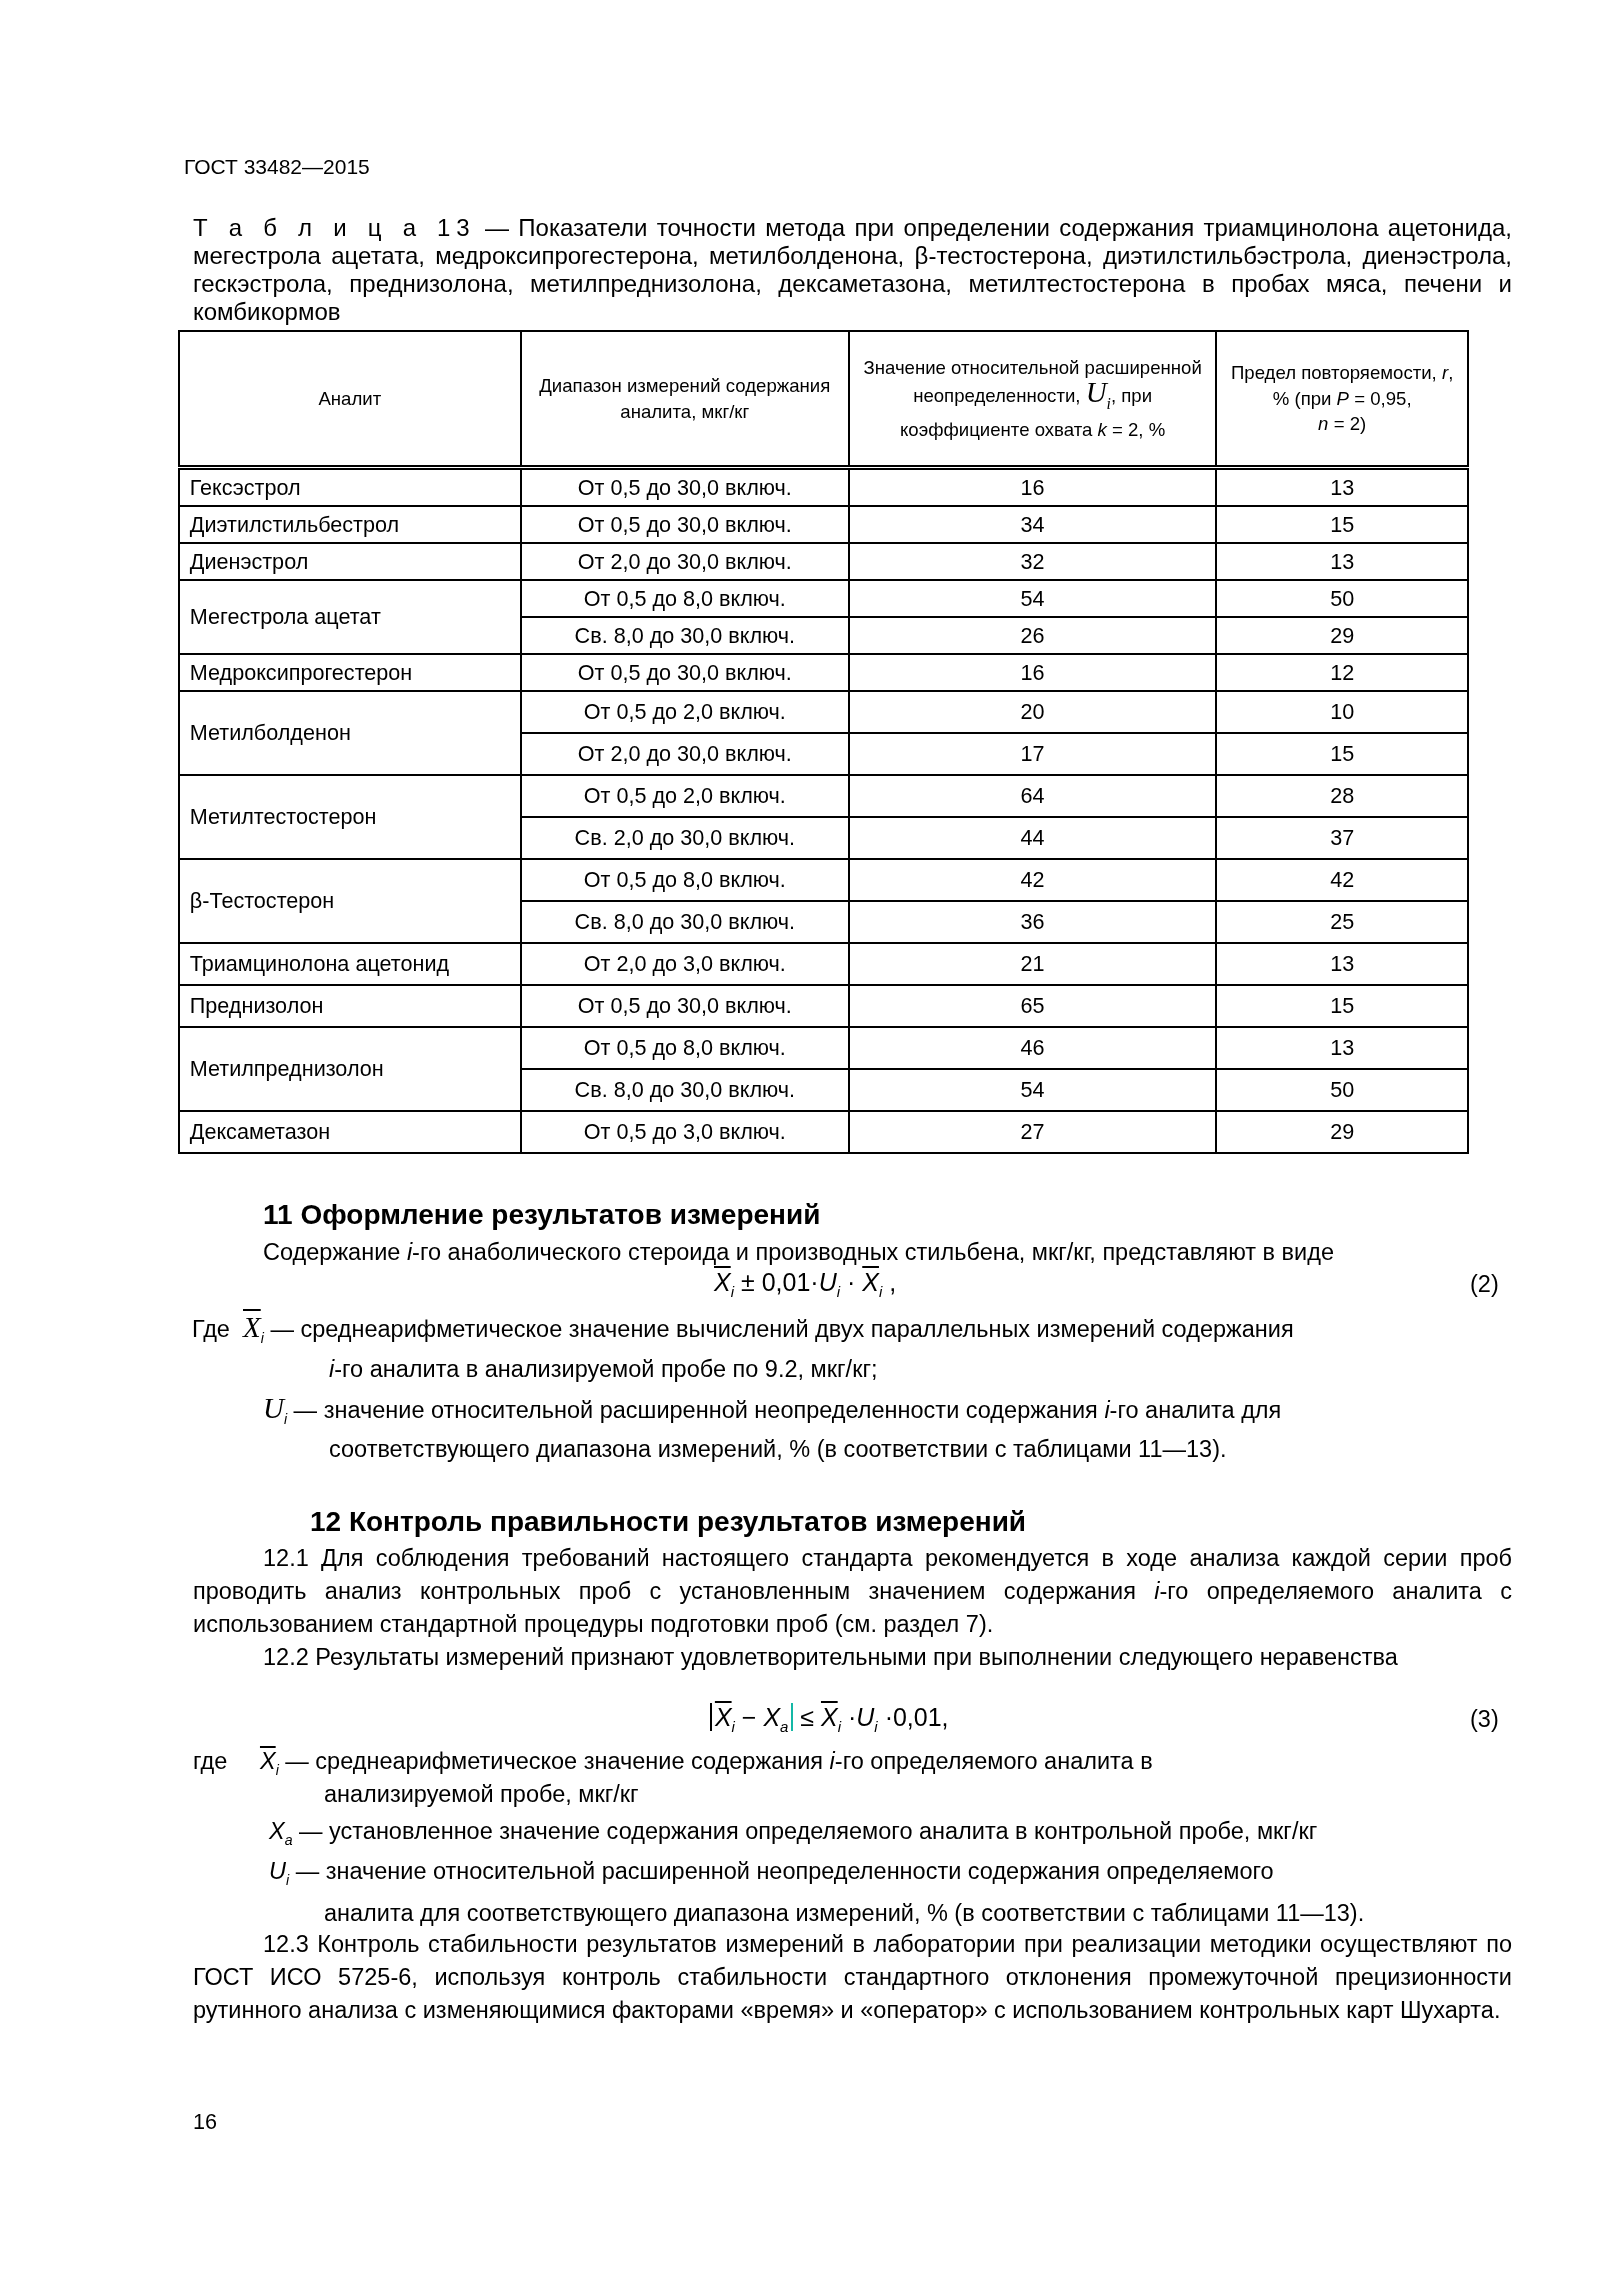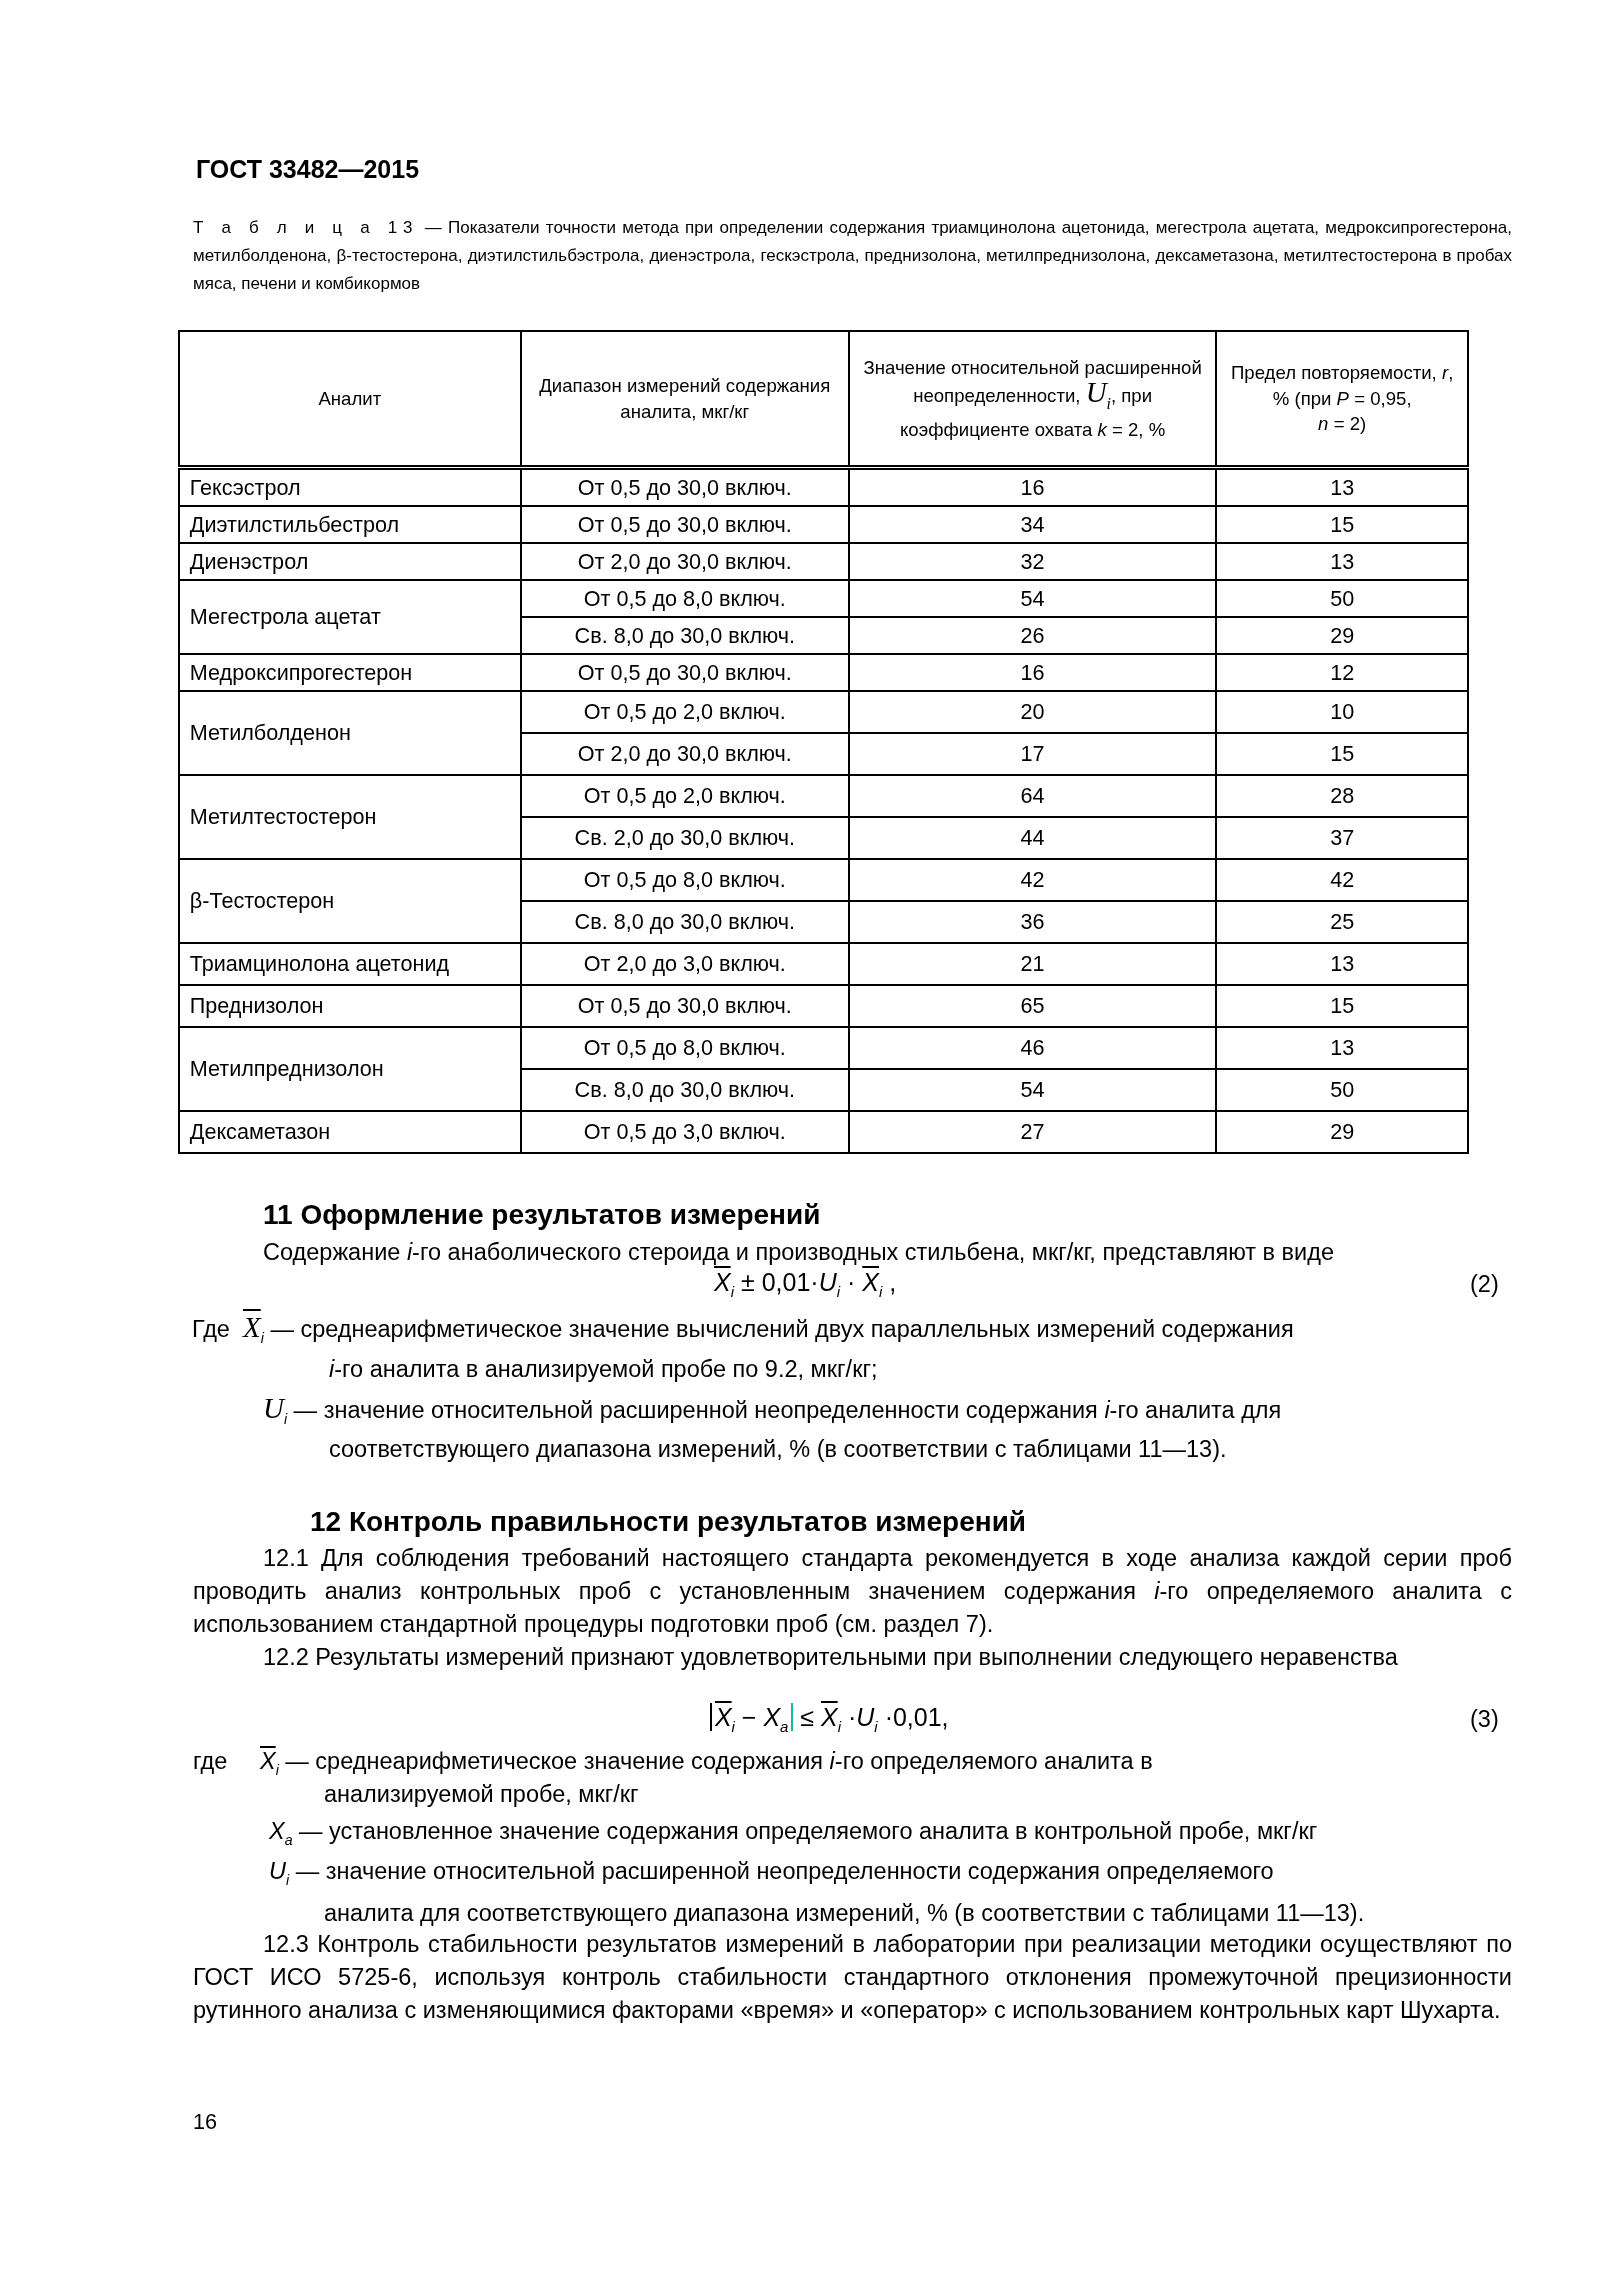--- a/index.html
+++ b/index.html
@@ -1,22 +1,22 @@
 <!DOCTYPE html>
 <html><head>
 <meta charset="utf-8">
 <style>
   html, body { margin: 0; padding: 0; background: #ffffff; }
   body {
     width: 1620px; height: 2293px; position: relative; overflow: hidden;
     font-family: "Liberation Sans", sans-serif; color: #000;
   }
   .abs { position: absolute; }
-  .doc-id { left: 196px; top: 155px; font-size: 25px; font-weight: bold; }
-  .caption { left: 193px; top: 214px; width: 1319px; font-size: 17px; line-height: 28px; text-align: justify; }
+  .doc-id { left: 184px; top: 155px; font-size: 21px; font-weight: normal; }
+  .caption { left: 193px; top: 214px; width: 1319px; font-size: 24px; line-height: 28px; text-align: justify; }
   .caption .spaced { letter-spacing: 5.9px; }
 
   table.t13 {
     position: absolute; left: 178px; top: 330px; width: 1291px;
     border-collapse: collapse; font-size: 21.6px;
   }
   table.t13 td, table.t13 th {
     border: 2px solid #000; padding: 0 9.8px; font-weight: normal;
   }
   table.t13 th { font-size: 18.6px; line-height: 25.5px; text-align: center; vertical-align: middle; height: 133px; }

